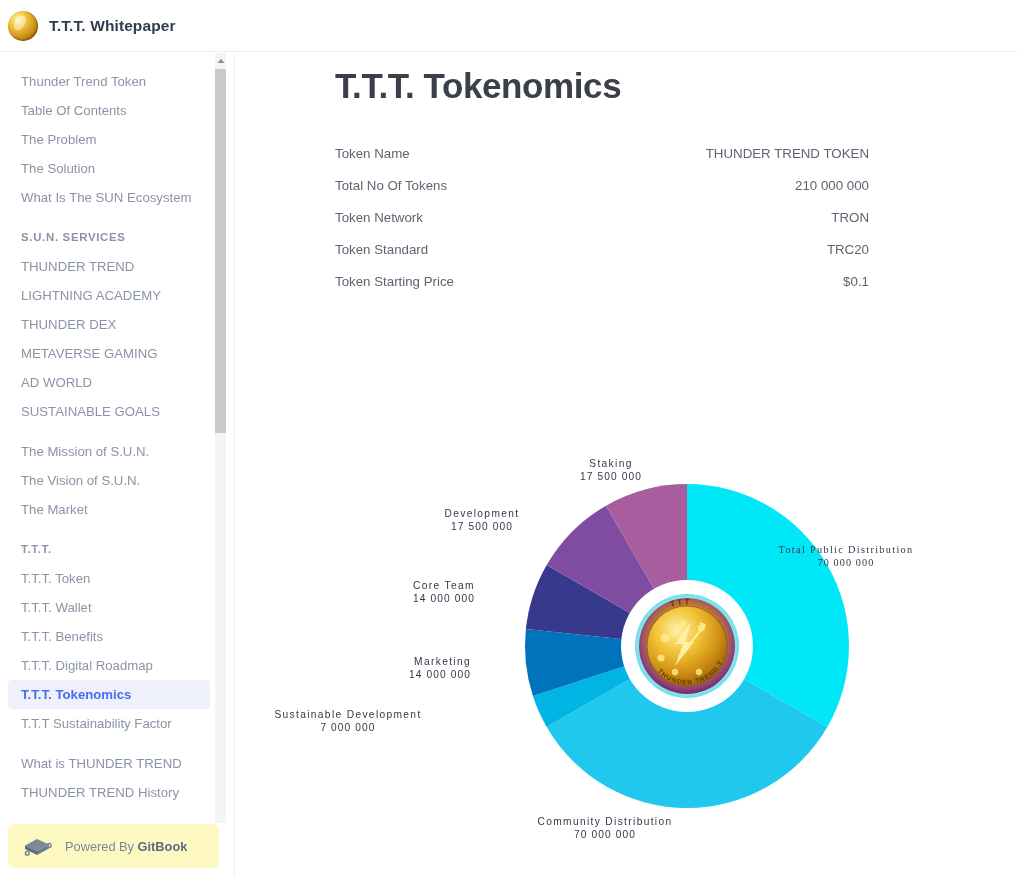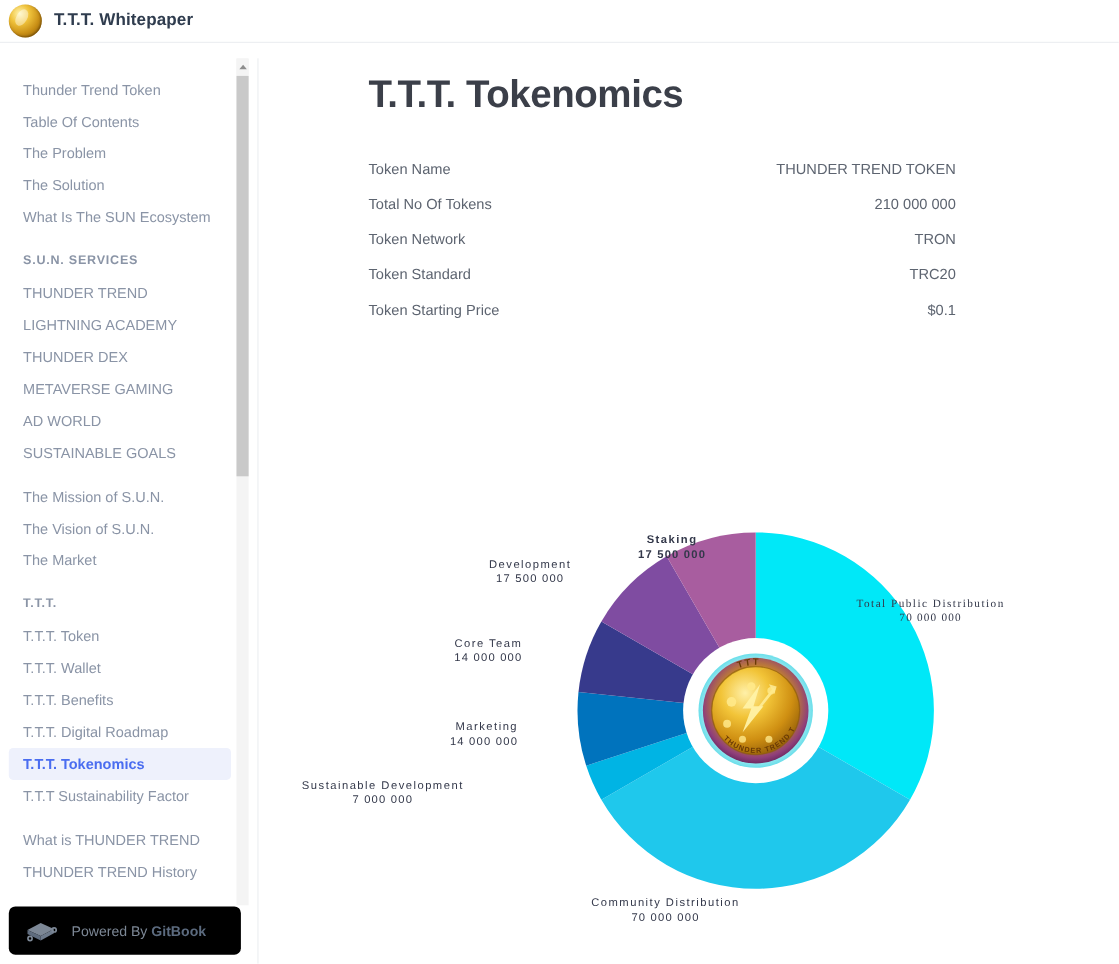--- a/index.html
+++ b/index.html
@@ -8,21 +8,21 @@
     margin: 0; padding: 0;
     width: 1017px; height: 876px;
     overflow: hidden;
     background: #ffffff;
     font-family: "Liberation Sans", sans-serif;
   }
 
   
   #header {
     position: absolute; left: 0; top: 0;
-    width: 1017px; height: 39px;
+    width: 1017px; height: 52px;
     background: #ffffff;
     border-bottom: 1px solid #eceef1;
     display: flex; align-items: center;
   }
   #header-logo {
     width: 30px; height: 30px; margin-left: 8px; margin-right: 11px;
     border-radius: 50%;
     background:
       radial-gradient(circle at 33% 28%, #fff4b0 0%, #f0c33c 30%, #c98f16 62%, #8a5d06 100%);
     box-shadow: inset -1px -1px 2px rgba(80,50,0,.55);
@@ -99,21 +99,21 @@
     position: absolute; right: 8px; top: 16px;
     width: 11px; height: 364px;
     background: #c9c9c9;
     cursor: pointer;
   }
 
   
   #gitbook {
     position: absolute; left: 8px; bottom: 8px;
     width: 211px; height: 44px;
-    background: #000000;
+    background: #fef9c3;
     border-radius: 6px;
     display: flex; align-items: center;
     cursor: pointer;
   }
   #gitbook-icon { margin-left: 14px; margin-right: 13px; display: flex; flex: none; }
   #gitbook-label { font-size: 12.8px; color: #7d8896; }
   #gitbook-label b { color: #5c6b7f; }
 
   
   #main {
@@ -284,15 +284,15 @@
           <text font-size="8.5" font-family="Liberation Sans, sans-serif" fill="#6a3a05" letter-spacing="1.6" font-weight="bold"><textPath href="#coinTopArc" startOffset="26%">TTT</textPath></text>
           <text font-size="6.6" font-family="Liberation Sans, sans-serif" fill="#6a3a05" letter-spacing="1" font-weight="bold"><textPath href="#coinBotArc" startOffset="13%">THUNDER TREND TOKEN</textPath></text>
         </g>
       </svg>
       <div class="lbl" style="left: 610px; top: 490px; transform: translateX(-50%); font-family: Liberation Serif, serif;"><span>Total Public Distribution</span><span class="num">70 000 000</span></div>
       <div class="lbl" style="left: 369px; top: 762px; transform: translateX(-50%);"><span>Community Distribution</span><span class="num">70 000 000</span></div>
       <div class="lbl" style="left: 112px; top: 655px; transform: translateX(-50%);"><span>Sustainable Development</span><span class="num">7 000 000</span></div>
       <div class="lbl" style="left: 204px; top: 602px; transform: translateX(-50%); text-align: right;"><span>Marketing</span><span class="num">14 000 000</span></div>
       <div class="lbl" style="left: 208px; top: 526px; transform: translateX(-50%);"><span>Core Team</span><span class="num">14 000 000</span></div>
       <div class="lbl" style="left: 246px; top: 454px; transform: translateX(-50%);"><span>Development</span><span class="num">17 500 000</span></div>
-      <div class="lbl" style="left: 375px; top: 432px; transform: translateX(-50%); font-weight: bold;"><span>Staking</span><span class="num">17 500 000</span></div>
+      <div class="lbl" style="left: 375px; top: 404px; transform: translateX(-50%);"><span>Staking</span><span class="num">17 500 000</span></div>
     </div>
 </div>
 
 </body></html>

